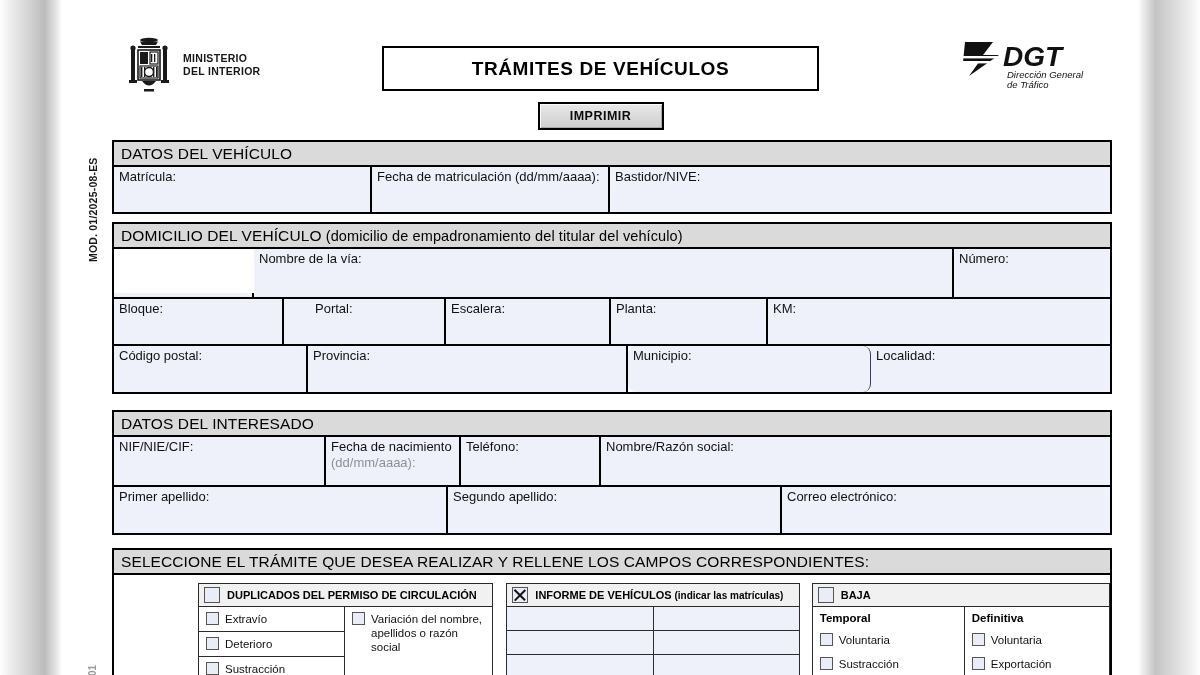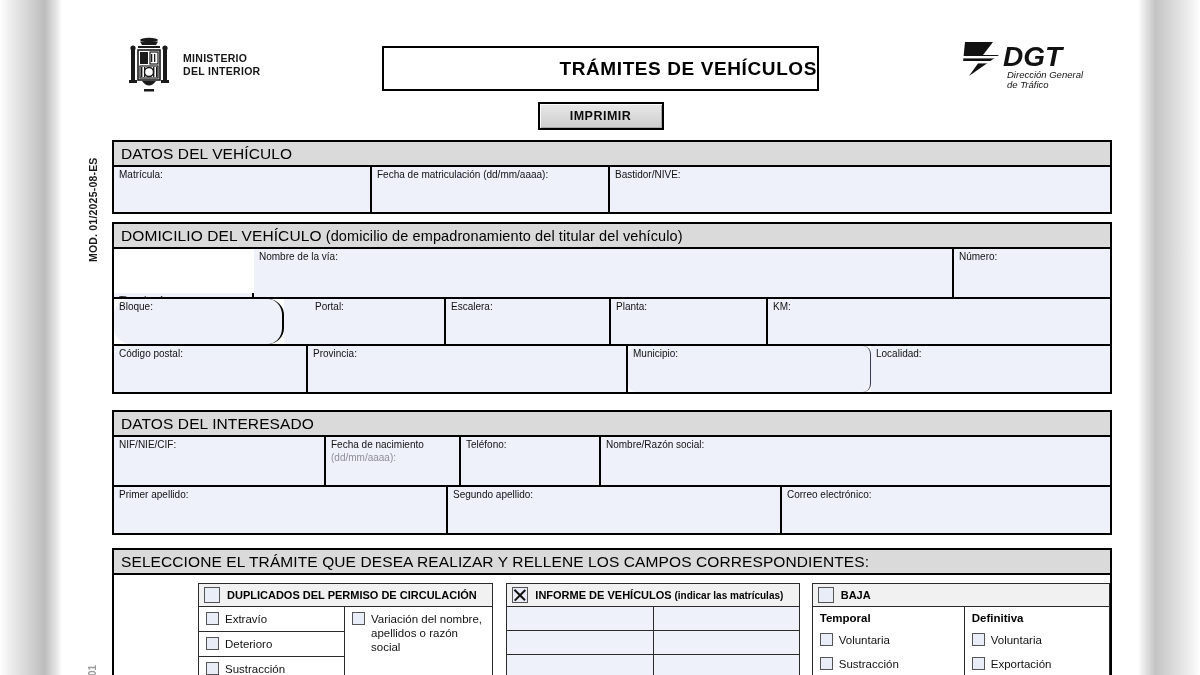--- a/index.html
+++ b/index.html
@@ -79,21 +79,21 @@
     position: absolute;
     left: 320px;
     top: 46px;
     width: 437px;
   }
   .title-box {
     border: 2.2px solid #000;
     height: 41px;
     display: flex;
     align-items: center;
-    justify-content: flex-end;
+    justify-content: center;
     background: #fff;
   }
   .title-text {
     font-size: 19px;
     font-weight: bold;
     letter-spacing: 0.6px;
     color: #000;
   }
   .print-btn {
     margin: 11px auto 0 auto;
@@ -191,21 +191,21 @@
   .field {
     background: #eef1fa;
     border-right: 2px solid #000;
     box-sizing: border-box;
     padding: 2px 0 0 5px;
     position: relative;
     overflow: hidden;
   }
   .field:last-child { border-right: none; }
   .field-label {
-    font-size: 10px;
+    font-size: 13px;
     color: #111;
     line-height: 1.25;
     display: block;
     white-space: nowrap;
   }
   .field-label.muted { color: #8e8e99; }
   .field.thin-div { border-right: 1px solid #3a3a5a; border-radius: 8px; }
 
   
   .tramite-body {
@@ -398,21 +398,21 @@
         </div>
         <div class="field" style="flex:1;">
           <span class="field-label">Nombre de la vía:</span>
         </div>
         <div class="field" style="width:156px;">
           <span class="field-label">Número:</span>
         </div>
       </div>
 
       <div class="field-row" style="height:47px;">
-        <div class="field" style="width:170px;border-radius:16px;">
+        <div class="field" style="width:170px;">
           <span class="field-label">Bloque:</span>
         </div>
         <div class="field" style="width:162px;padding-left:31px;">
           <span class="field-label">Portal:</span>
         </div>
         <div class="field" style="width:165px;">
           <span class="field-label">Escalera:</span>
         </div>
         <div class="field" style="width:157px;">
           <span class="field-label">Planta:</span>

